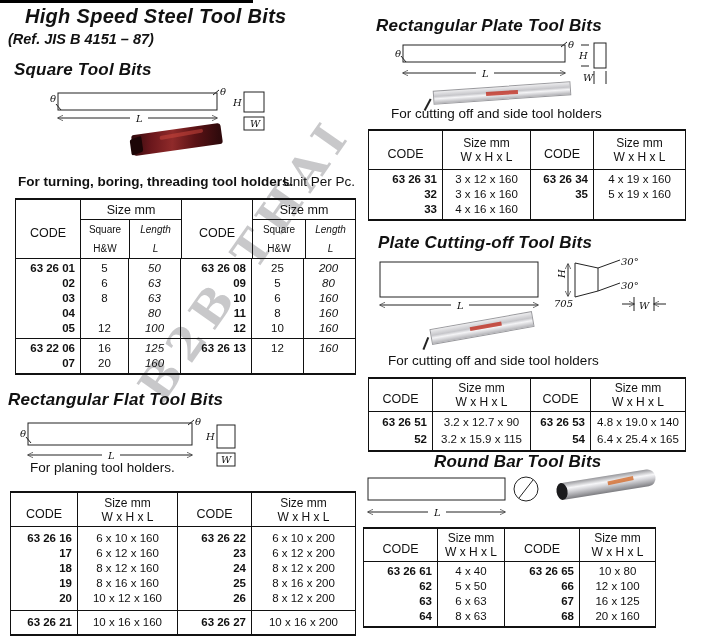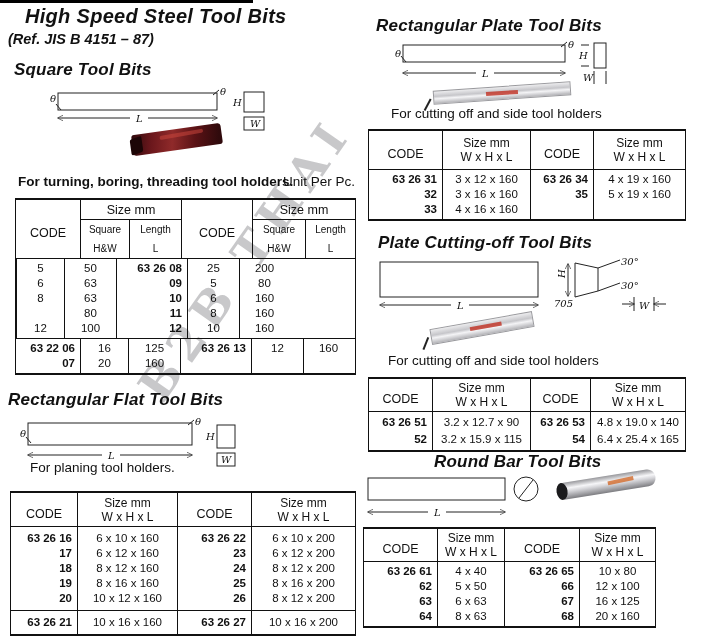--- a/index.html
+++ b/index.html
@@ -56,21 +56,21 @@
   .band{display:flex;}
   .band-sep{border-top:1.5px solid #111;}
   .bhalf{display:flex;}
   .tcol{padding:2px 0;box-sizing:border-box;}
   .tcol.vline{border-left:1px solid #111;}
   .cell{height:15px;line-height:15px;font-size:11.5px;text-align:center;white-space:nowrap;}
   .cell.code{text-align:right;padding-right:5px;font-weight:700;}
 
   .tbl-square{left:15px;top:198px;}
   .tbl-square .thead{height:58px;}
-  .tbl-square .c0{width:64px;} .tbl-square .c1{width:48px;} .tbl-square .c2{width:52px;}
+  .tbl-square .c0{width:64px;} .tbl-square .c1{width:48px;} .tbl-square .c2{width:52px;font-style:italic;}
   .tbl-square .half-right .c0{width:70px;} .tbl-square .half-right .c1{width:52px;} .tbl-square .half-right .c2{width:50px;}
 
   .tbl-flat{left:10px;top:491px;}
   .tbl-flat .thead{height:33px;}
   .tbl-flat .tcol{padding:4px 0;}
   .tbl-flat .c0{width:66px;} .tbl-flat .c1{width:100px;}
   .tbl-flat .half-right .c0{width:73px;} .tbl-flat .half-right .c1{width:104px;}
 
   .tbl-plate{left:368px;top:129px;}
   .tbl-plate .thead{height:38px;}
@@ -149,20 +149,27 @@
 H&amp;W</div>
             <div class="hsub c2 vline">Length
 L</div>
           </div>
         </div>
       </div>
     </div>
     <div>
         <div class="band">
           <div class="bhalf">
+            <div class="tcol c0">
+              <div class="cell code">63 26 01</div>
+              <div class="cell code">02</div>
+              <div class="cell code">03</div>
+              <div class="cell code">04</div>
+              <div class="cell code">05</div>
+            </div>
             <div class="tcol c1 vline">
               <div class="cell">5</div>
               <div class="cell">6</div>
               <div class="cell">8</div>
               <div class="cell"></div>
               <div class="cell">12</div>
             </div>
             <div class="tcol c2 vline">
               <div class="cell">50</div>
               <div class="cell">63</div>

